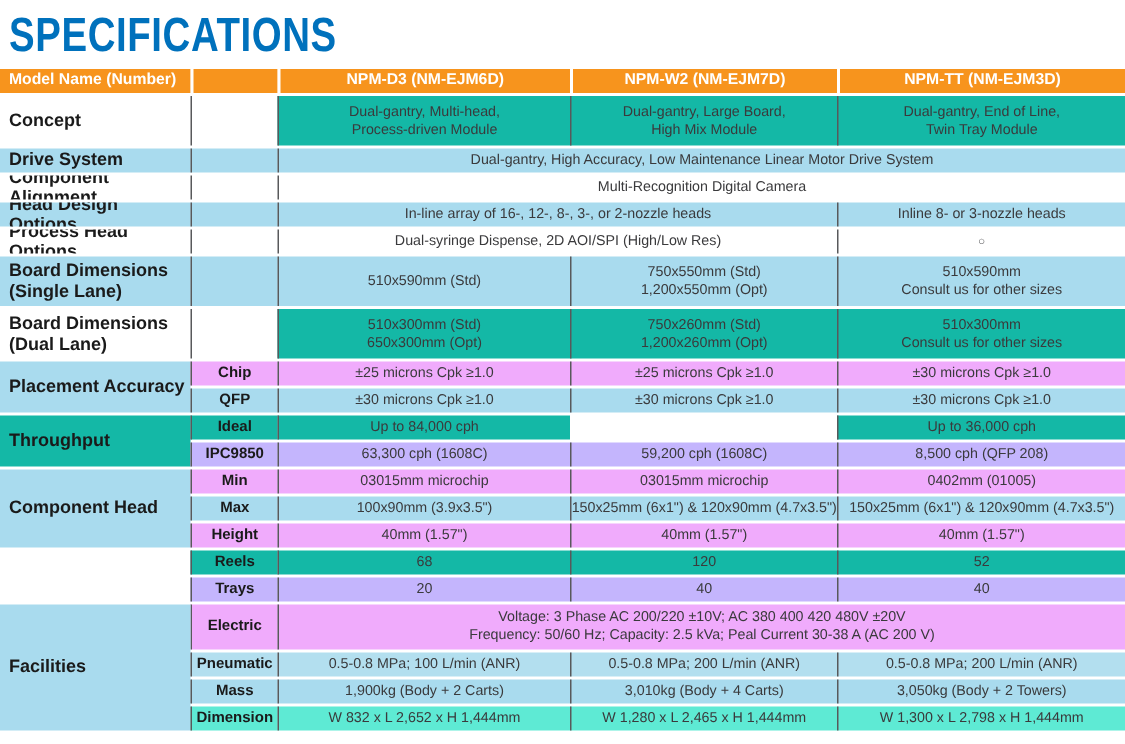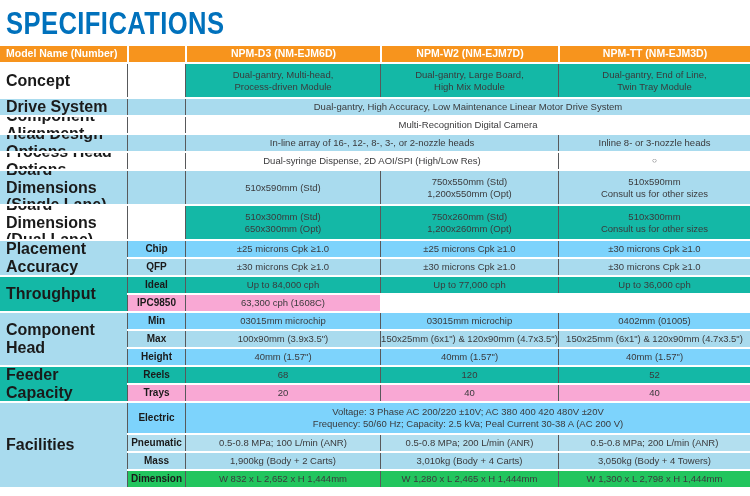--- a/index.html
+++ b/index.html
@@ -3,30 +3,30 @@
 <meta charset="utf-8">
 <style>
   html,body{margin:0;padding:0}
   body{width:750px;height:496px;background:#fff;font-family:"Liberation Sans",sans-serif;overflow:hidden}
   .title{color:#0071BC;font-weight:bold;font-size:32px;margin:5px 0 4px 6px;transform:scaleX(0.8);transform-origin:left center;white-space:nowrap;letter-spacing:0.5px}
   .grid{display:grid;grid-template-columns:127px 58px 195px 178px 192px;
         grid-template-rows:16px 33px 16px 16px 16px 16px 33px 33px 16px 16px 16px 16px 16px 16px 16px 16px 16px 30px 16px 16px 16px;
         row-gap:2px;width:750px}
   .cell{display:flex;align-items:center;justify-content:center;text-align:center;
         font-size:9.5px;line-height:1.25;color:#3A3A3C;white-space:pre-line;overflow:hidden}
-  .lbl{justify-content:flex-start;text-align:left;padding-left:6px;font-weight:bold;color:#1A1A1A;font-size:16px;line-height:1.12}
+  .lbl{justify-content:flex-start;text-align:left;padding-left:6px;font-weight:bold;color:#1A1A1A;font-size:12px;line-height:1.12}
   .sub{font-weight:bold;color:#1A1A1A;font-size:10px}
   .hdr{background:#F7941D;color:#fff;font-weight:bold;font-size:10.5px}
   .hdr.lblh{justify-content:flex-start;padding-left:6px;text-align:right}
   .hgap{border-left:2px solid #fff}
   .bl{border-left:1px solid #58595B}
   .c1{grid-column:1}.c2{grid-column:2}.c3{grid-column:3}.c4{grid-column:4}.c5{grid-column:5}
   .c34{grid-column:3/5}.c35{grid-column:3/6}
-  .bg-blue{background:#A9DBEE}.bg-lblue{background:#7dd3fc}.bg-mblue{background:#B3DFEF}
-  .bg-m2blue{background:#22c55e}.bg-gray{background:#14b8a6}.bg-dgray{background:#f9a8d4}.bg-white{background:#fff}
+  .bg-blue{background:#A9DBEE}.bg-lblue{background:#f0abfc}.bg-mblue{background:#B3DFEF}
+  .bg-m2blue{background:#5eead4}.bg-gray{background:#14b8a6}.bg-dgray{background:#c4b5fd}.bg-white{background:#fff}
   .circle{font-size:8px;color:#58595B}
 </style>
 </head>
 <body>
 
 <div class="title">SPECIFICATIONS</div>
 
 <div class="grid">
 
   <div class="cell hdr lblh c1" style="grid-row:1">Model Name (Number)</div>
@@ -87,59 +87,59 @@
   <div class="cell c4 bg-lblue bl" style="grid-row:9">±25 microns Cpk ≥1.0</div>
   <div class="cell c5 bg-lblue bl" style="grid-row:9">±30 microns Cpk ≥1.0</div>
   <div class="cell sub c2 bg-blue bl" style="grid-row:10">QFP</div>
   <div class="cell c3 bg-blue bl" style="grid-row:10">±30 microns Cpk ≥1.0</div>
   <div class="cell c4 bg-blue bl" style="grid-row:10">±30 microns Cpk ≥1.0</div>
   <div class="cell c5 bg-blue bl" style="grid-row:10">±30 microns Cpk ≥1.0</div>
 
   <div class="cell lbl c1 bg-gray" style="grid-row:11/13">Throughput</div>
   <div class="cell sub c2 bg-gray bl" style="grid-row:11">Ideal</div>
   <div class="cell c3 bg-gray bl" style="grid-row:11">Up to 84,000 cph</div>
-  <div class="cell c4 bg-gray bl" style="grid-row:11">Up to 77,000 cph</div>
   <div class="cell c5 bg-gray bl" style="grid-row:11">Up to 36,000 cph</div>
   <div class="cell sub c2 bg-dgray bl" style="grid-row:12">IPC9850</div>
   <div class="cell c3 bg-dgray bl" style="grid-row:12">63,300 cph (1608C)</div>
+  <div class="cell c4 bg-dgray bl" style="grid-row:12">59,200 cph (1608C)</div>
+  <div class="cell c5 bg-dgray bl" style="grid-row:12">8,500 cph (QFP 208)</div>
 
   <div class="cell lbl c1 bg-blue" style="grid-row:13/16">Component Head</div>
   <div class="cell sub c2 bg-lblue bl" style="grid-row:13">Min</div>
   <div class="cell c3 bg-lblue bl" style="grid-row:13">03015mm microchip</div>
   <div class="cell c4 bg-lblue bl" style="grid-row:13">03015mm microchip</div>
   <div class="cell c5 bg-lblue bl" style="grid-row:13">0402mm (01005)</div>
   <div class="cell sub c2 bg-blue bl" style="grid-row:14">Max</div>
   <div class="cell c3 bg-blue bl" style="grid-row:14">100x90mm (3.9x3.5")</div>
   <div class="cell c4 bg-blue bl" style="grid-row:14">150x25mm (6x1") &amp; 120x90mm (4.7x3.5")</div>
   <div class="cell c5 bg-blue bl" style="grid-row:14">150x25mm (6x1") &amp; 120x90mm (4.7x3.5")</div>
   <div class="cell sub c2 bg-lblue bl" style="grid-row:15">Height</div>
   <div class="cell c3 bg-lblue bl" style="grid-row:15">40mm (1.57")</div>
   <div class="cell c4 bg-lblue bl" style="grid-row:15">40mm (1.57")</div>
   <div class="cell c5 bg-lblue bl" style="grid-row:15">40mm (1.57")</div>
 
-  <div class="cell lbl c1 bg-gray" style="grid-row:16/18">Feeder Capacity</div>
   <div class="cell sub c2 bg-gray bl" style="grid-row:16">Reels</div>
   <div class="cell c3 bg-gray bl" style="grid-row:16">68</div>
   <div class="cell c4 bg-gray bl" style="grid-row:16">120</div>
   <div class="cell c5 bg-gray bl" style="grid-row:16">52</div>
   <div class="cell sub c2 bg-dgray bl" style="grid-row:17">Trays</div>
   <div class="cell c3 bg-dgray bl" style="grid-row:17">20</div>
   <div class="cell c4 bg-dgray bl" style="grid-row:17">40</div>
   <div class="cell c5 bg-dgray bl" style="grid-row:17">40</div>
 
   <div class="cell sub c2 bg-lblue bl" style="grid-row:18">Electric</div>
   <div class="cell lbl c1 bg-blue" style="grid-row:18/22">Facilities</div>
   <div class="cell c35 bg-lblue bl" style="grid-row:18">Voltage: 3 Phase AC 200/220 ±10V; AC 380 400 420 480V ±20V
 Frequency:  50/60 Hz; Capacity:  2.5 kVa; Peal Current 30-38 A (AC 200 V)</div>
   <div class="cell sub c2 bg-mblue bl" style="grid-row:19">Pneumatic</div>
   <div class="cell c3 bg-mblue bl" style="grid-row:19">0.5-0.8 MPa; 100 L/min (ANR)</div>
   <div class="cell c4 bg-mblue bl" style="grid-row:19">0.5-0.8 MPa; 200 L/min (ANR)</div>
   <div class="cell c5 bg-mblue bl" style="grid-row:19">0.5-0.8 MPa; 200 L/min (ANR)</div>
   <div class="cell sub c2 bg-blue bl" style="grid-row:20">Mass</div>
   <div class="cell c3 bg-blue bl" style="grid-row:20">1,900kg (Body + 2 Carts)</div>
   <div class="cell c4 bg-blue bl" style="grid-row:20">3,010kg (Body + 4 Carts)</div>
-  <div class="cell c5 bg-blue bl" style="grid-row:20">3,050kg (Body + 4 Towers)</div>
+  <div class="cell c5 bg-blue bl" style="grid-row:20">3,050kg (Body + 2 Towers)</div>
   <div class="cell sub c2 bg-m2blue bl" style="grid-row:21">Dimension</div>
   <div class="cell c3 bg-m2blue bl" style="grid-row:21">W 832 x L 2,652 x H 1,444mm</div>
   <div class="cell c4 bg-m2blue bl" style="grid-row:21">W 1,280 x L 2,465 x H 1,444mm</div>
   <div class="cell c5 bg-m2blue bl" style="grid-row:21">W 1,300 x L 2,798 x H 1,444mm</div>
 
 </div>
 
 </body></html>

